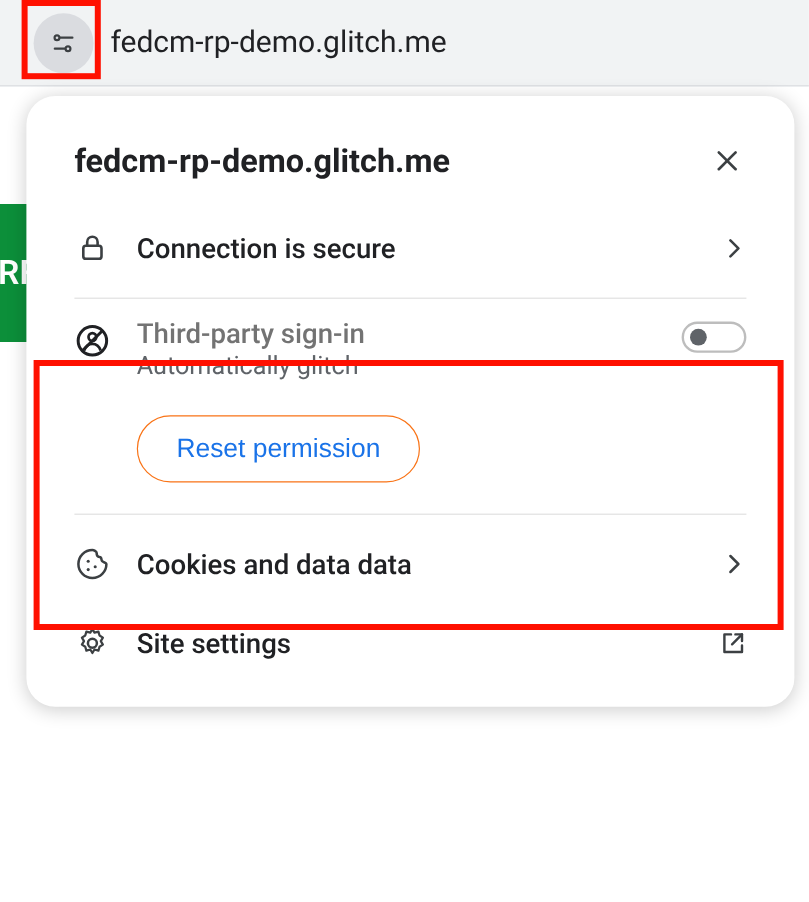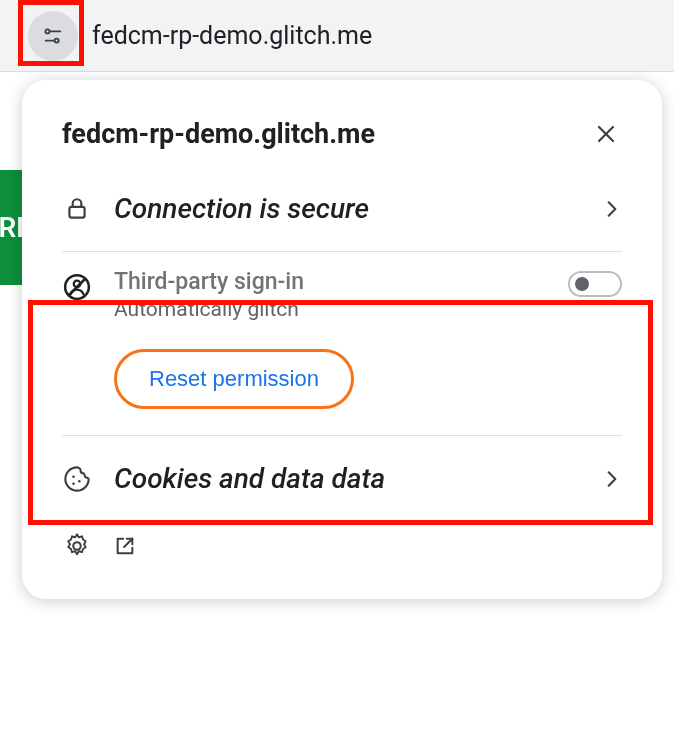--- a/index.html
+++ b/index.html
@@ -100,25 +100,24 @@
     }
     .row-icon {
       width: 30px;
       height: 30px;
       flex-shrink: 0;
       display: flex;
       align-items: center;
       justify-content: center;
     }
     .row-label {
-      font-size: 28px;
+      font-size: 23px;
       color: #202124;
       font-weight: 500;
       flex: 1;
-      font-style: italic;
     }
     .row-right {
       flex-shrink: 0;
       display: flex;
       align-items: center;
     }
     .divider {
       height: 1px;
       background: #e0e0e0;
       margin: 8px 16px;
@@ -162,21 +161,21 @@
       position: absolute;
       top: 4px;
       left: 5px;
     }
     .reset-row {
       display: flex;
       padding-left: 52px;
       margin-top: 28px;
     }
     .reset-btn {
-      border: 3px solid #f97316;
+      border: 1px solid #f97316;
       color: #1a73e8;
       font-size: 22px;
       font-weight: 500;
       padding: 14px 32px;
       border-radius: 999px;
       background: #fff;
       cursor: pointer;
     }
     .red-highlight-2 {
       position: absolute;
@@ -279,20 +278,21 @@
     </div>
   </div>
 
   <div class="row">
     <div class="row-icon">
       <svg width="28" height="28" viewBox="0 0 24 24">
         <circle cx="12" cy="12" r="3.2" fill="none" stroke="#3c4043" stroke-width="1.8"></circle>
         <path d="M12 2l1.5 2.5 2.8-.8.8 2.8L19.5 8 18 10.5 19.5 13l-2.4 1.5-.8 2.8-2.8-.8L12 19l-1.5-2.5-2.8.8-.8-2.8L4.5 13 6 10.5 4.5 8l2.4-1.5.8-2.8 2.8.8z" fill="none" stroke="#3c4043" stroke-width="1.6" stroke-linejoin="round"></path>
       </svg>
     </div>
+    <div class="row-label">Site settings</div>
     <div class="row-right">
       <svg width="22" height="22" viewBox="0 0 24 24">
         <path d="M10 4 H4 V20 H20 V14" fill="none" stroke="#3c4043" stroke-width="2.2" stroke-linecap="round" stroke-linejoin="round"></path>
         <path d="M14 4 H20 V10" fill="none" stroke="#3c4043" stroke-width="2.2" stroke-linecap="round" stroke-linejoin="round"></path>
         <line x1="20" y1="4" x2="11" y2="13" stroke="#3c4043" stroke-width="2.2" stroke-linecap="round"></line>
       </svg>
     </div>
   </div>
 </div>
 

